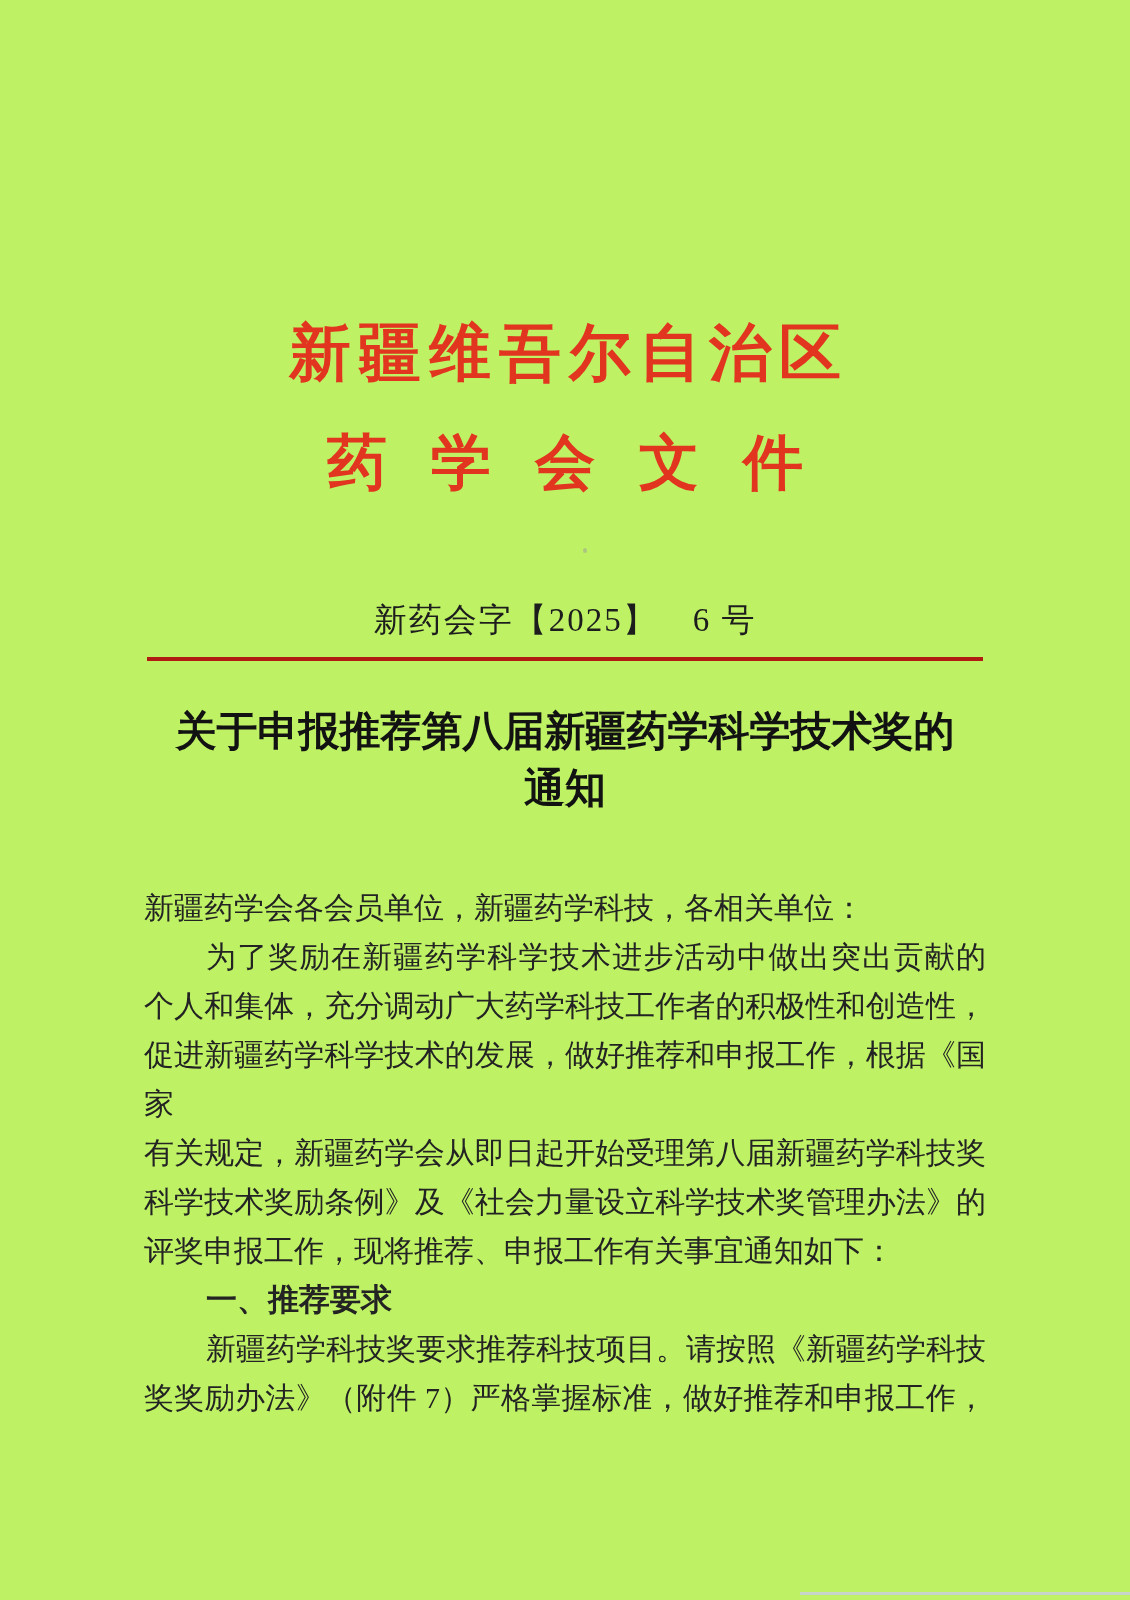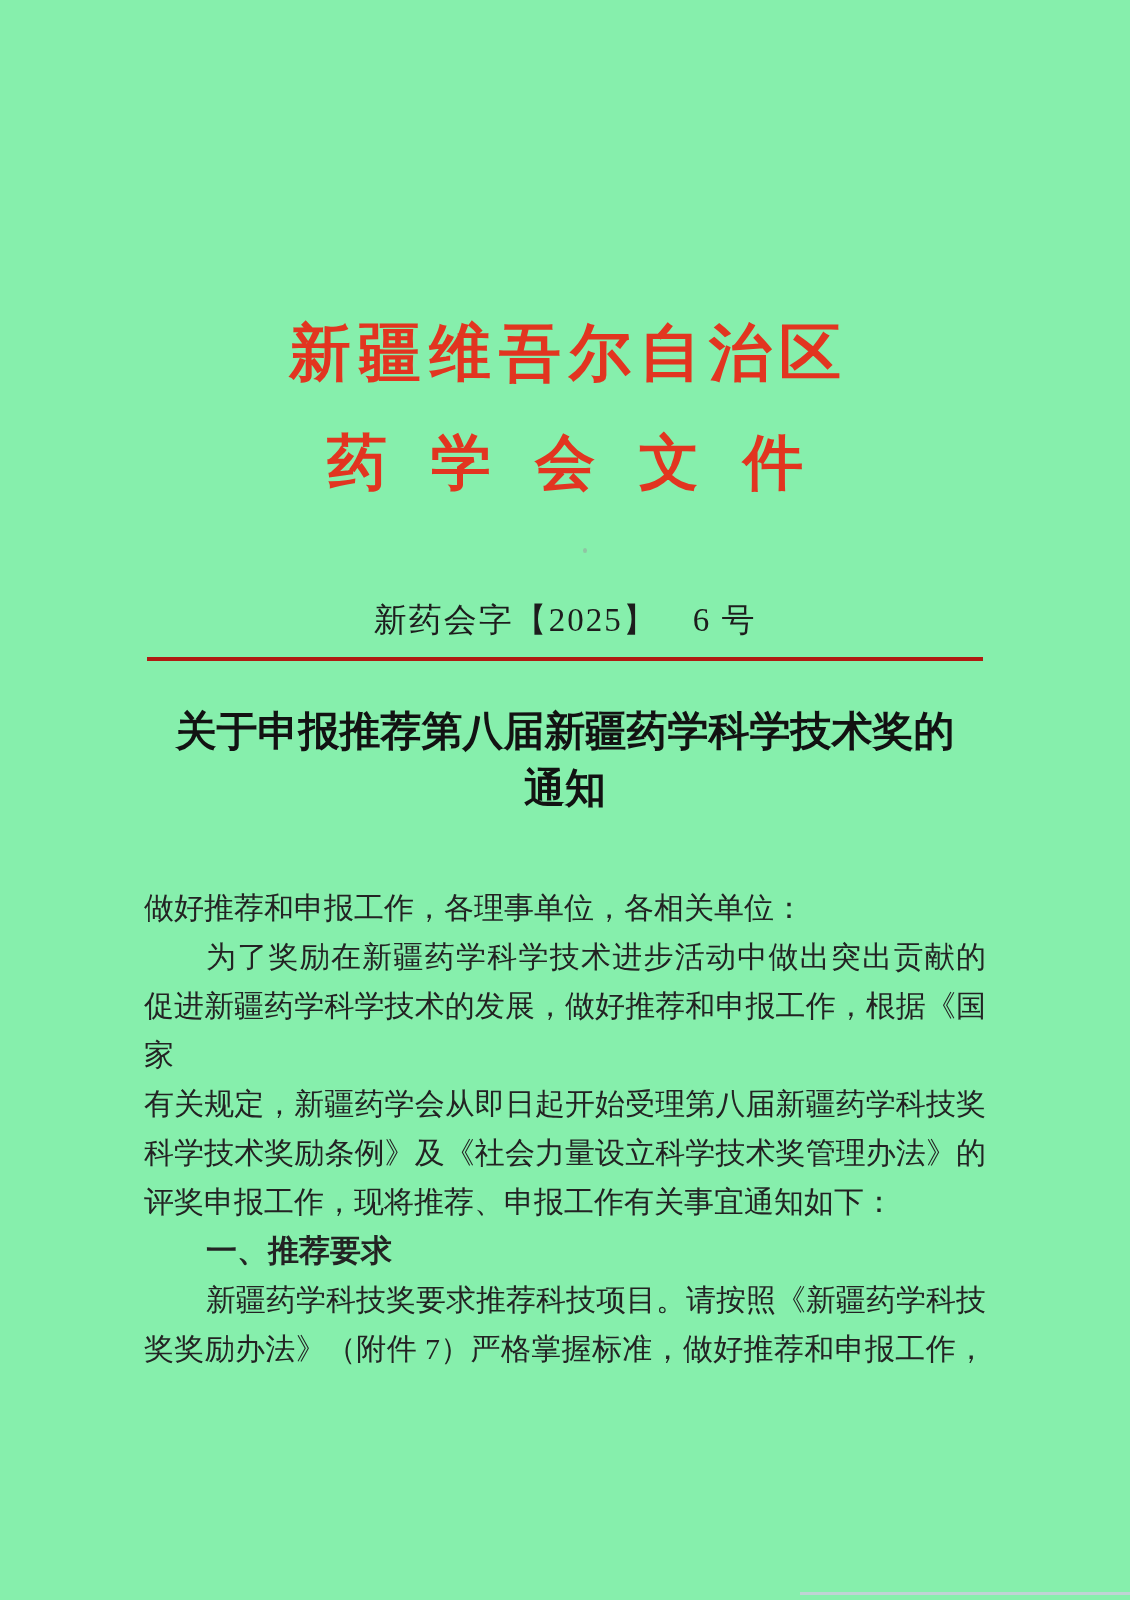--- a/index.html
+++ b/index.html
@@ -4,21 +4,21 @@
 <style>
   html, body { margin: 0; padding: 0; }
   body {
     background: #f8f7f4;
     font-family: "Liberation Serif", "DejaVu Serif", serif;
   }
   .page {
     position: relative;
     width: 1130px;
     height: 1600px;
-    background: #86efac;
+    background: #bef264;
     overflow: hidden;
     margin: 0 auto;
   }
   
   .red-header {
     padding-top: 318px;
     text-align: center;
     color: #e23520;
   }
   .org-line1 {
@@ -114,22 +114,23 @@
   <div class="doc-number">新药会字【2025】　6 号</div>
 
   <div class="red-rule"></div>
 
   <h1 class="title">
     <span class="title-line">关于申报推荐第八届新疆药学科学技术奖的</span>
     <span class="title-line">通知</span>
   </h1>
 
   <div class="document-body">
-    <div class="line">做好推荐和申报工作，各理事单位，各相关单位：</div>
+    <div class="line">新疆药学会各会员单位，新疆药学科技，各相关单位：</div>
     <div class="line full indent">为了奖励在新疆药学科学技术进步活动中做出突出贡献的</div>
+    <div class="line full">个人和集体，充分调动广大药学科技工作者的积极性和创造性，</div>
     <div class="line full">促进新疆药学科学技术的发展，做好推荐和申报工作，根据《国家</div>
     <div class="line full">有关规定，新疆药学会从即日起开始受理第八届新疆药学科技奖</div>
     <div class="line full">科学技术奖励条例》及《社会力量设立科学技术奖管理办法》的</div>
     <div class="line">评奖申报工作，现将推荐、申报工作有关事宜通知如下：</div>
     <div class="line heading indent">一、推荐要求</div>
     <div class="line full indent">新疆药学科技奖要求推荐科技项目。请按照《新疆药学科技</div>
     <div class="line full">奖奖励办法》（附件 7）严格掌握标准，做好推荐和申报工作，</div>
   </div>
 
   <div class="page-edge"></div>

